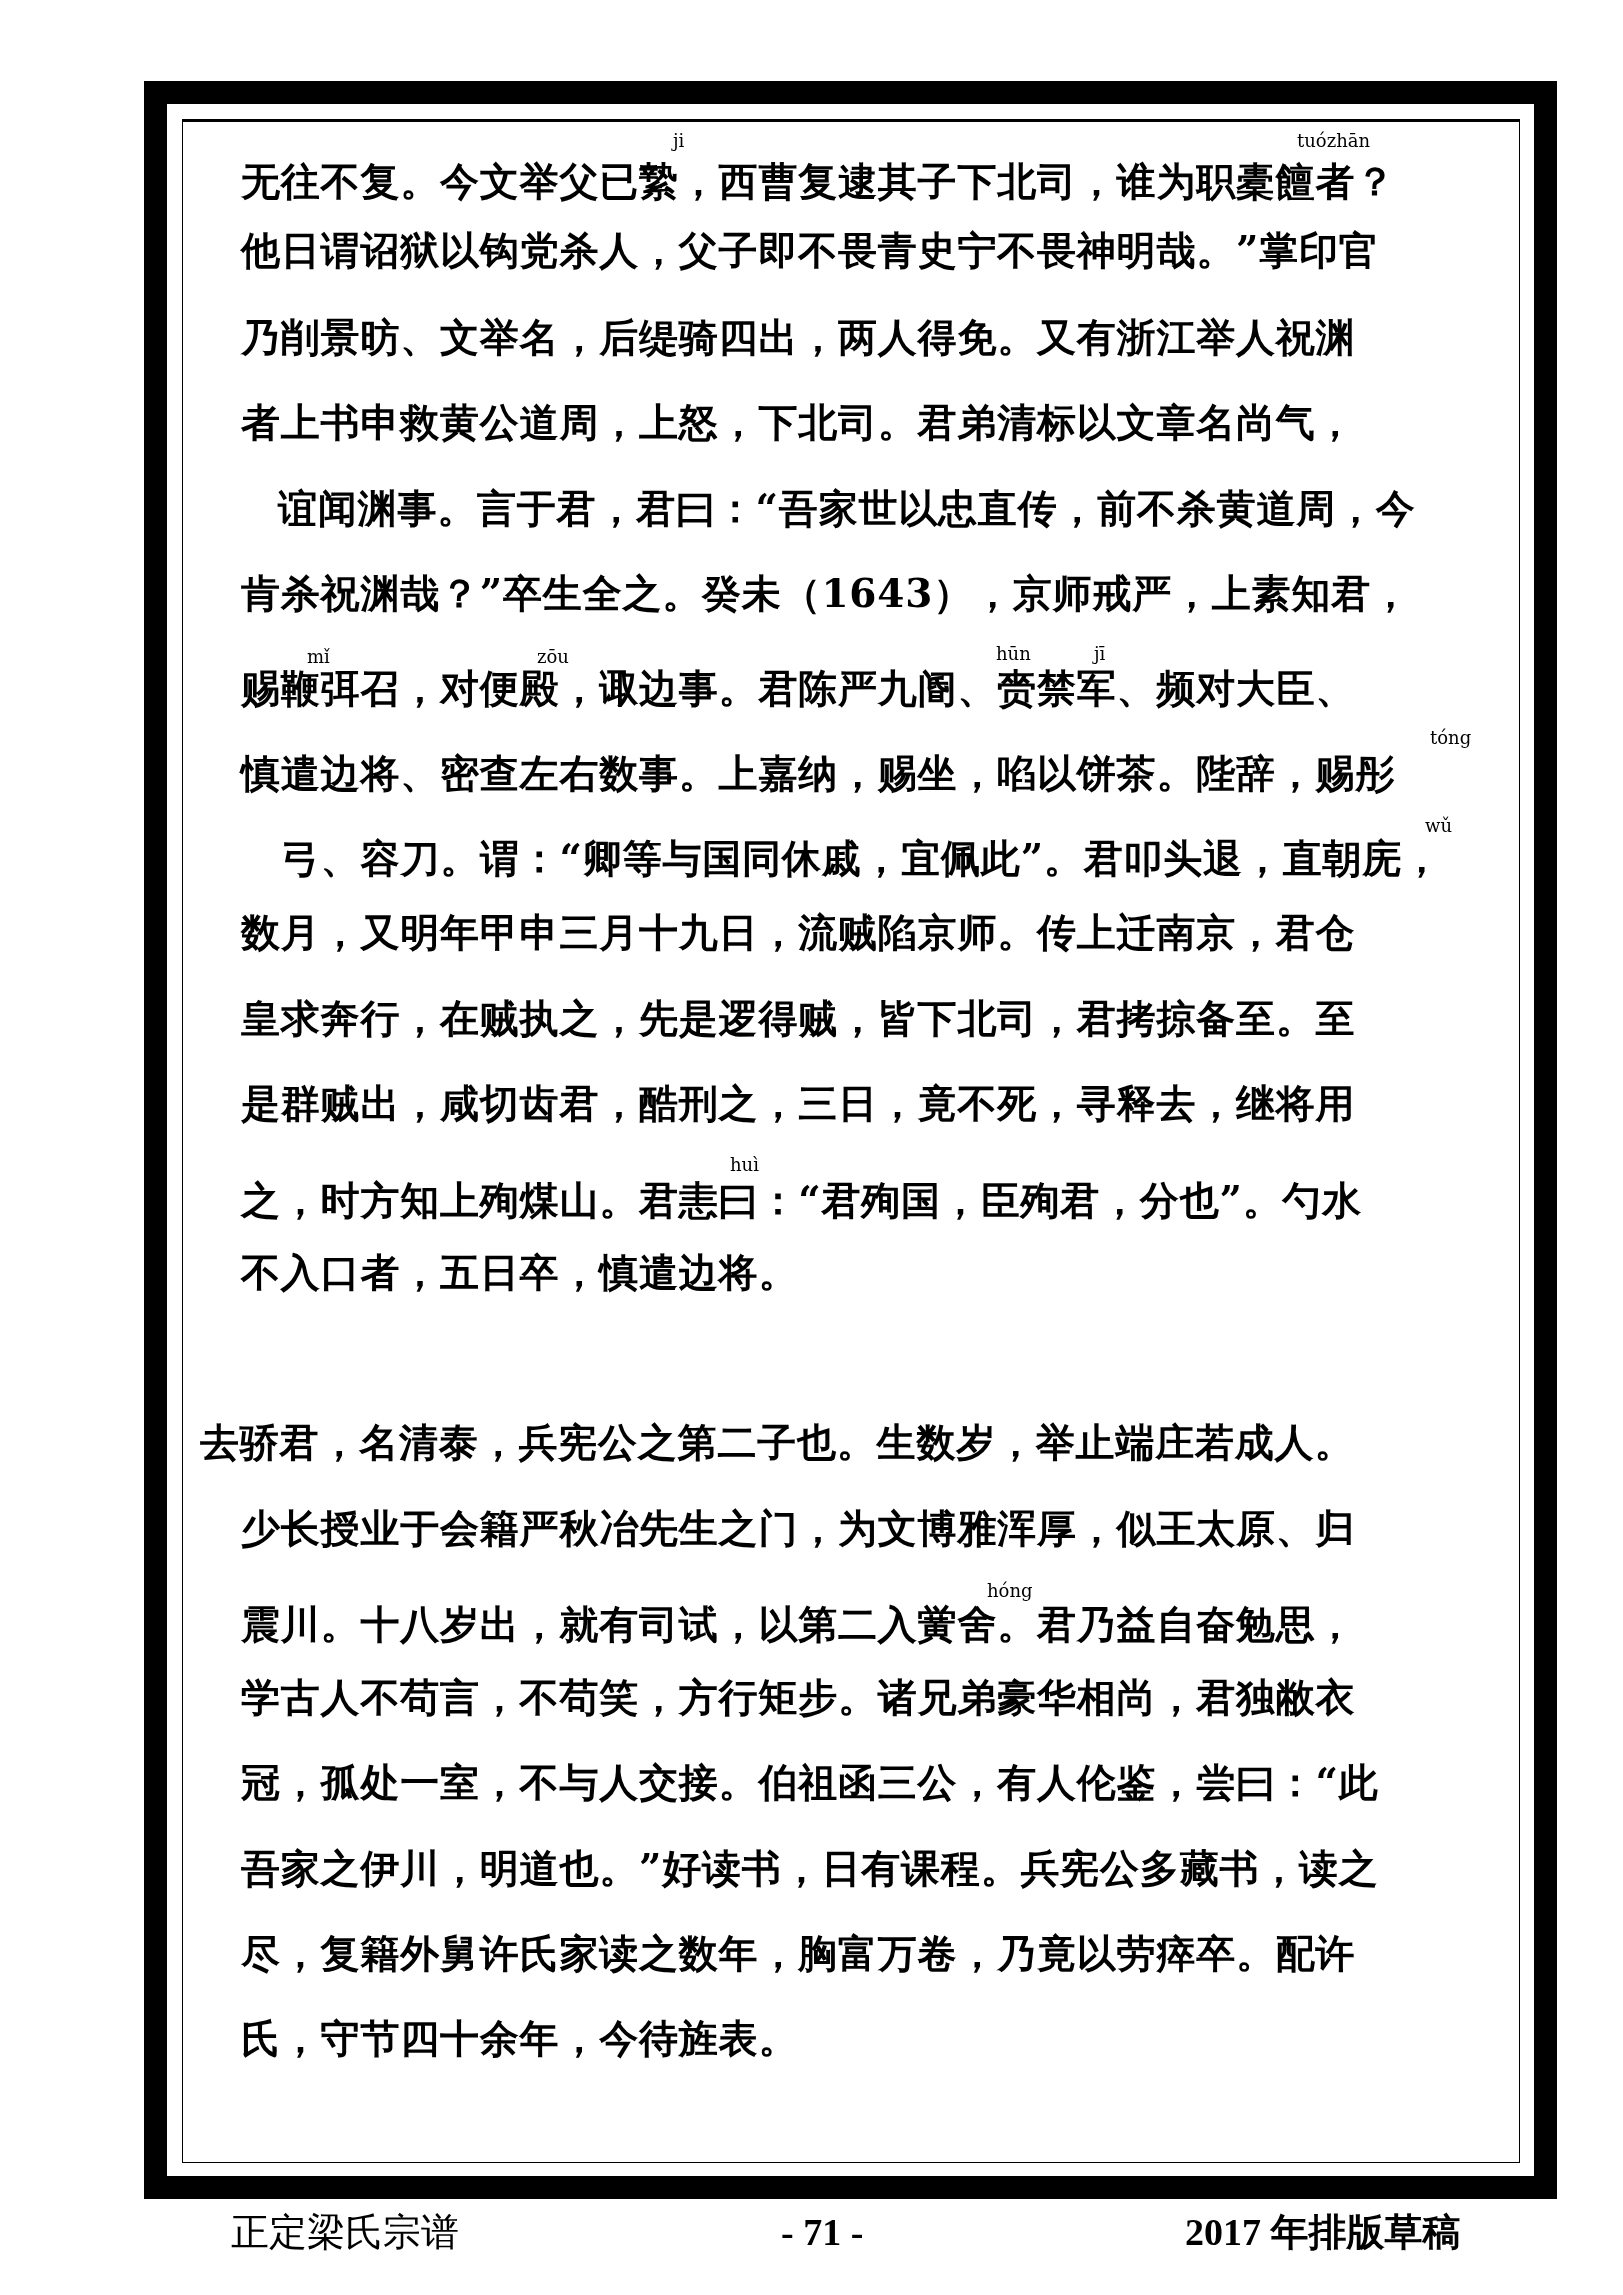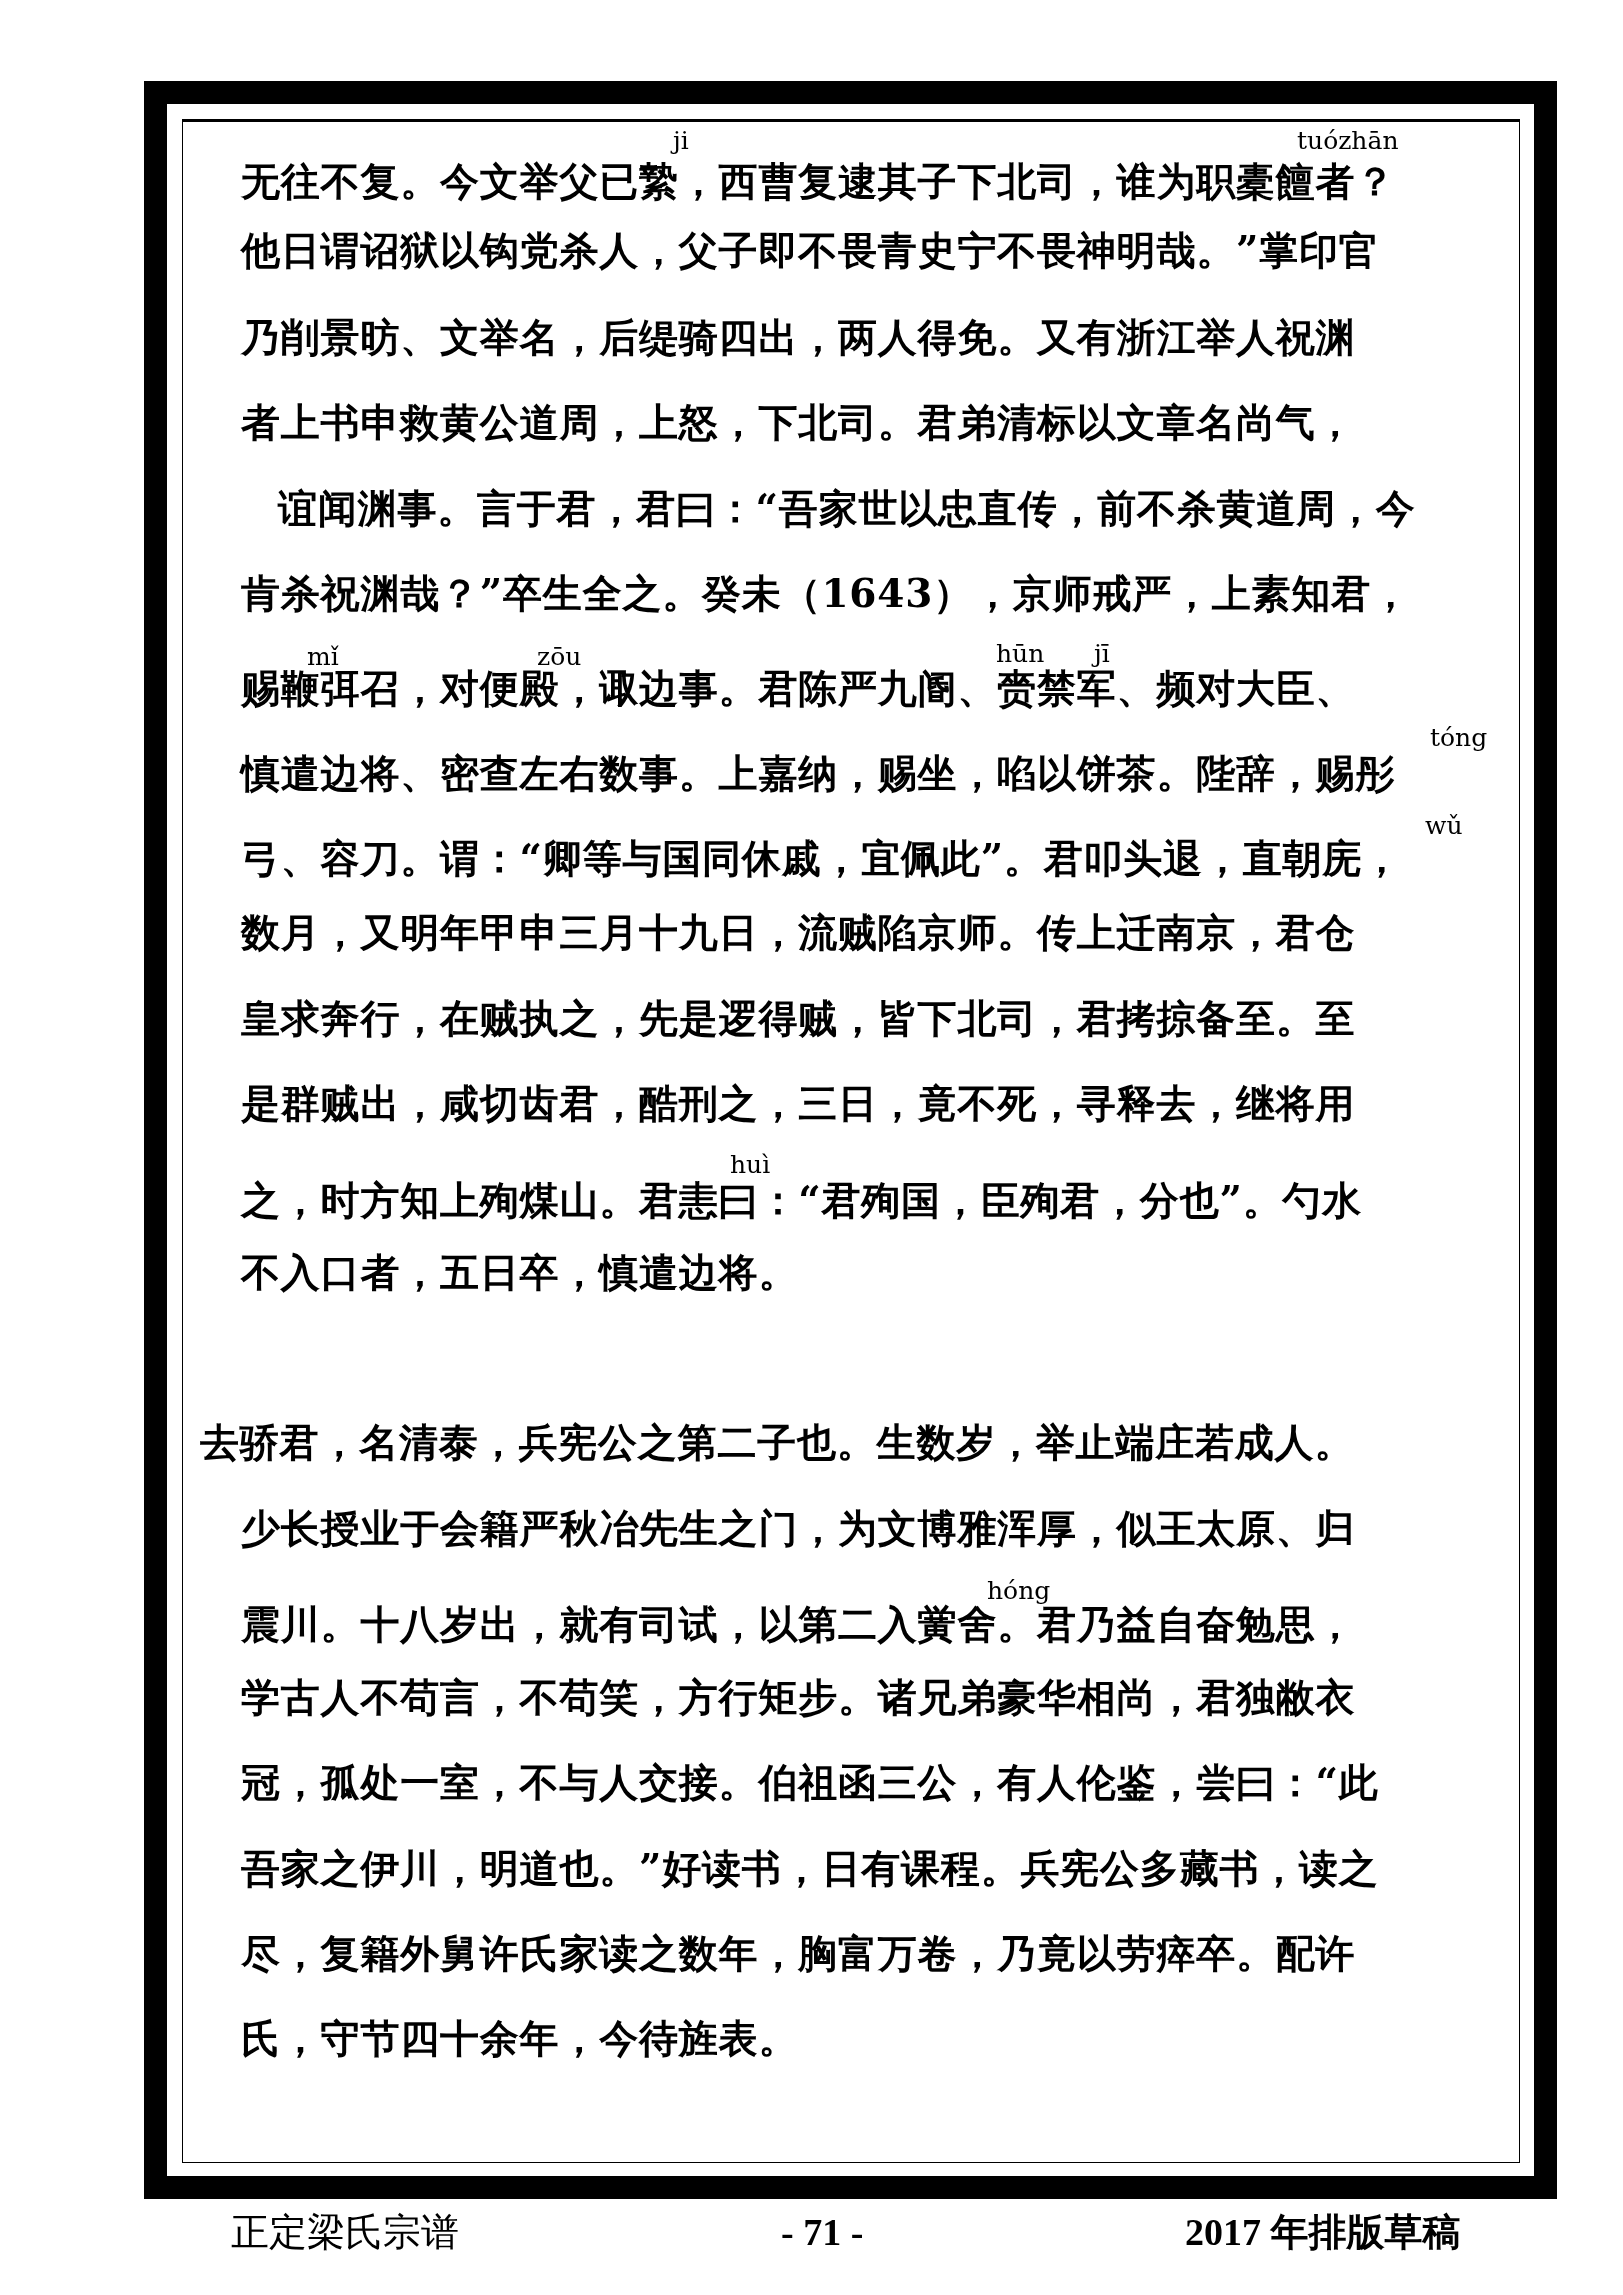--- a/index.html
+++ b/index.html
@@ -6,21 +6,21 @@
   body { width: 1623px; height: 2295px; position: relative; overflow: hidden;
          font-family: "DejaVu Serif", "Liberation Serif", serif; color: #000; }
   .outer-frame { position: absolute; left: 144px; top: 81px; width: 1413px; height: 2118px;
                  box-sizing: border-box; border: 23px solid #000; background: #fff; }
   .inner-frame { position: absolute; left: 182px; top: 119px; width: 1338px; height: 2044px;
                  box-sizing: border-box; border: 1.6px solid #000; border-top-width: 3.3px; background: #fff; }
   .line { position: absolute; left: 241px; font-size: 39px; line-height: 49px; white-space: nowrap;
           font-weight: bold; letter-spacing: 0.8px; }
   .line.first-para2 { left: 200px; }
   .ruby-line { position: absolute; font-family: "DejaVu Serif", "Liberation Serif", serif;
-               font-size: 25px; line-height: 24.5px; white-space: nowrap; }
+               font-size: 18px; line-height: 24.5px; white-space: nowrap; }
   .footer { position: absolute; top: 2209px; font-family: "Liberation Serif", "DejaVu Serif", serif;
             font-size: 38px; line-height: 46px; white-space: nowrap; }
   .footer.left { left: 231px; }
   .footer.center { left: 781px; font-weight: bold; }
   .footer.right { left: 1185px; font-weight: bold; }
 </style>
 </head>
 <body>
 
 <div class="outer-frame"></div>
@@ -39,21 +39,21 @@
 
 <div>
   <div class="line" style="top:157px;">无往不复。今文举父已縶，西曹复逮其子下北司，谁为职橐饘者？</div>
   <div class="line" style="top:226px;">他日谓诏狱以钩党杀人，父子即不畏青史宁不畏神明哉。”掌印官</div>
   <div class="line" style="top:313px;">乃削景昉、文举名，后缇骑四出，两人得免。又有浙江举人祝渊</div>
   <div class="line" style="top:398px;">者上书申救黄公道周，上怒，下北司。君弟清标以文章名尚气，</div>
   <div class="line" style="top:484px;margin-left:37px;">谊闻渊事。言于君，君曰：“吾家世以忠直传，前不杀黄道周，今</div>
   <div class="line" style="top:569px;">肯杀祝渊哉？”卒生全之。癸未（1643），京师戒严，上素知君，</div>
   <div class="line" style="top:664px;">赐鞭弭召，对便殿，诹边事。君陈严九阍、赍禁军、频对大臣、</div>
   <div class="line" style="top:749px;">慎遣边将、密查左右数事。上嘉纳，赐坐，啗以饼茶。陛辞，赐彤</div>
-  <div class="line" style="top:834px;">弓、容刀。谓：“卿等与国同休戚，宜佩此”。君叩头退，直朝庑，</div>
+  <div class="line" style="top:834px;margin-left:40px;">弓、容刀。谓：“卿等与国同休戚，宜佩此”。君叩头退，直朝庑，</div>
   <div class="line" style="top:908px;">数月，又明年甲申三月十九日，流贼陷京师。传上迁南京，君仓</div>
   <div class="line" style="top:994px;">皇求奔行，在贼执之，先是逻得贼，皆下北司，君拷掠备至。至</div>
   <div class="line" style="top:1079px;">是群贼出，咸切齿君，酷刑之，三日，竟不死，寻释去，继将用</div>
   <div class="line" style="top:1176px;">之，时方知上殉煤山。君恚曰：“君殉国，臣殉君，分也”。勺水</div>
   <div class="line" style="top:1248px;">不入口者，五日卒，慎遣边将。</div>
 </div>
 
 <div>
   <div class="line first-para2" style="top:1418px;text-align:right;">去骄君，名清泰，兵宪公之第二子也。生数岁，举止端庄若成人。</div>
   <div class="line" style="top:1504px;">少长授业于会籍严秋冶先生之门，为文博雅浑厚，似王太原、归</div>

